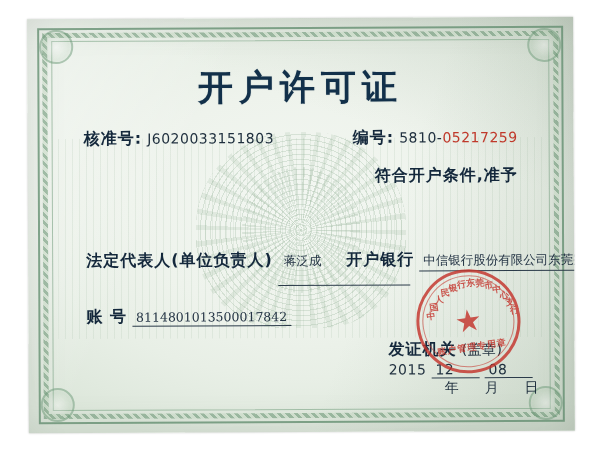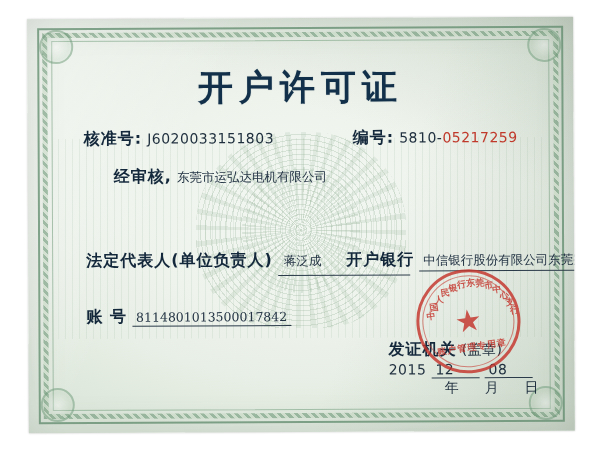--- a/index.html
+++ b/index.html
@@ -180,21 +180,21 @@
   .underline-long {
     display: inline-block;
     border-bottom: 1px solid #2b3b4a;
     min-width: 150px;
     padding: 0 4px 1px 4px;
   }
   .underline-dash {
     display: inline-block;
     border-bottom: 1px solid #2b3b4a;
     min-width: 120px;
-    padding: 0 6px 5px 6px;
+    padding: 0 6px 15px 6px;
   }
 
   
   .seal {
     position: absolute;
     left: 388px;
     top: 252px;
     width: 104px;
     height: 104px;
     opacity: 0.82;
@@ -286,25 +286,24 @@
     <div class="row line-approval">
       <span class="lbl">核准号:</span>
       <span class="val">J6020033151803</span>
     </div>
 
     <div class="row line-number">
       <span class="lbl">编号:</span>
       <span class="val">5810-</span><span class="val val-red">05217259</span>
     </div>
 
-    <div class="row line-body1">
-      <span class="lbl">经审核,</span>
-      <span class="val-hand">东莞市运弘达电机有限公司</span>
-    </div>
-
+
+    <div class="row line-body1-right">
+      <span class="lbl">符合开户条件,准予</span>
+    </div>
 
 
     <div class="row line-legal">
       <span class="lbl">法定代表人(单位负责人)</span>
       <span class="val-hand underline-dash">蒋泛成</span>
     </div>
 
     <div class="row line-bank">
       <span class="lbl">开户银行</span>
       <span class="val-hand underline-long">中信银行股份有限公司东莞寮步支行</span>

